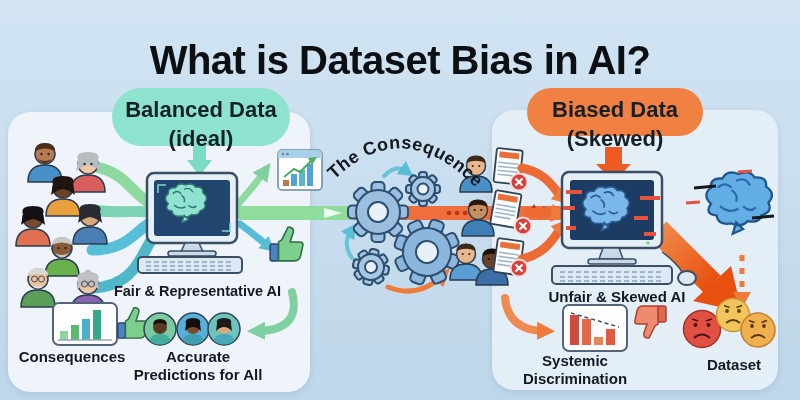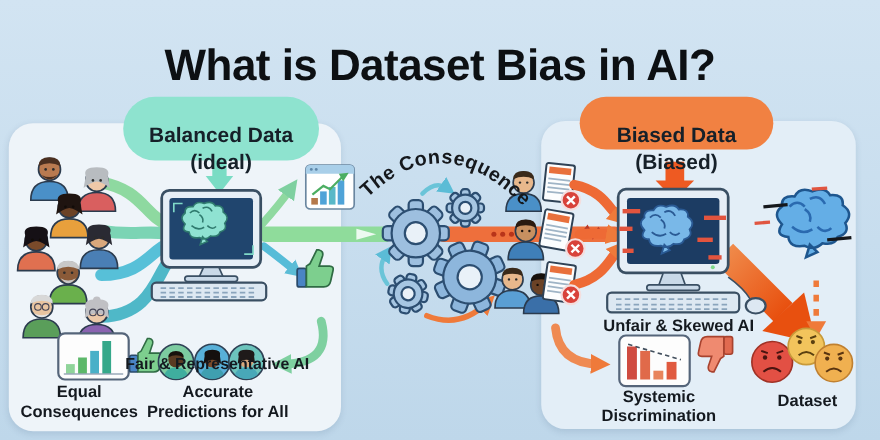--- a/index.html
+++ b/index.html
@@ -6,29 +6,29 @@
   .stage{position:relative;width:800px;height:400px;overflow:hidden;
          background:linear-gradient(180deg,#d2e4f2 0%,#c7ddee 55%,#bed7ea 100%);
          font-family:"Liberation Sans",sans-serif;}
   .card{position:absolute;border-radius:22px;}
   .card-left{left:8px;top:112px;width:302px;height:280px;background:#eef4f9;box-shadow:0 2px 6px rgba(60,90,120,.15);}
   .card-right{left:492px;top:110px;width:286px;height:280px;background:#e3eef7;box-shadow:0 2px 6px rgba(60,90,120,.15);}
   .gfx{position:absolute;left:0;top:0;z-index:2;}
   .txt{position:absolute;z-index:3;color:#14191f;font-weight:700;text-align:center;line-height:1.22;}
   .title{left:0;top:14px;width:800px;font-size:40px;letter-spacing:-.5px;line-height:1.1;color:#0d1013;margin-top:24px;}
   .badge{position:absolute;z-index:3;border-radius:30px;text-align:center;font-weight:700;
-         font-size:19px;line-height:1.3;color:#162029;padding-top:24px;box-sizing:border-box;}
+         font-size:22px;line-height:1.3;color:#162029;padding-top:8px;box-sizing:border-box;}
   .badge-balanced{left:112px;top:88px;width:178px;height:58px;background:#8ee3cf;}
   .badge-biased{left:527px;top:88px;width:176px;height:48px;background:#f18142;}
   .badge span{display:block;}
-  .lbl-fair{left:85px;top:283px;width:225px;font-size:14.5px;margin-top:40px;}
+  .lbl-fair{left:85px;top:283px;width:225px;font-size:14.5px;}
   .lbl-unfair{left:518px;top:288px;width:198px;font-size:15px;}
   .lbl-equal{left:8px;top:348px;width:128px;font-size:15px;}
   .lbl-accurate{left:118px;top:348px;width:160px;font-size:15px;}
-  .lbl-systemic{left:528px;top:352px;width:142px;font-size:15px;}
+  .lbl-systemic{left:504px;top:352px;width:142px;font-size:15px;}
   .lbl-excludes{left:688px;top:356px;width:92px;font-size:15px;}
 </style>
 </head>
 <body>
 
 <div class="stage">
 
   <div class="card card-left"></div>
   <div class="card card-right"></div>
 
@@ -423,28 +423,27 @@
   </svg>
 
   <div class="txt title">What is Dataset Bias in AI?</div>
 
   <div class="badge badge-balanced">
     <span>Balanced Data</span>
     <span>(ideal)</span>
   </div>
   <div class="badge badge-biased">
     <span>Biased Data</span>
-    <span>(Biased)</span>
+    <span>(Skewed)</span>
   </div>
 
   <div class="txt lbl-fair">Fair &amp; Representative AI</div>
   <div class="txt lbl-unfair">Unfair &amp; Skewed AI</div>
 
   <div class="txt lbl-equal">
-    <span style="display:block">Equal</span>
     <span style="display:block">Consequences</span>
   </div>
   <div class="txt lbl-accurate">
     <span style="display:block">Accurate</span>
     <span style="display:block">Predictions for All</span>
   </div>
   <div class="txt lbl-systemic">
     <span style="display:block">Systemic</span>
     <span style="display:block">Discrimination</span>
   </div>

